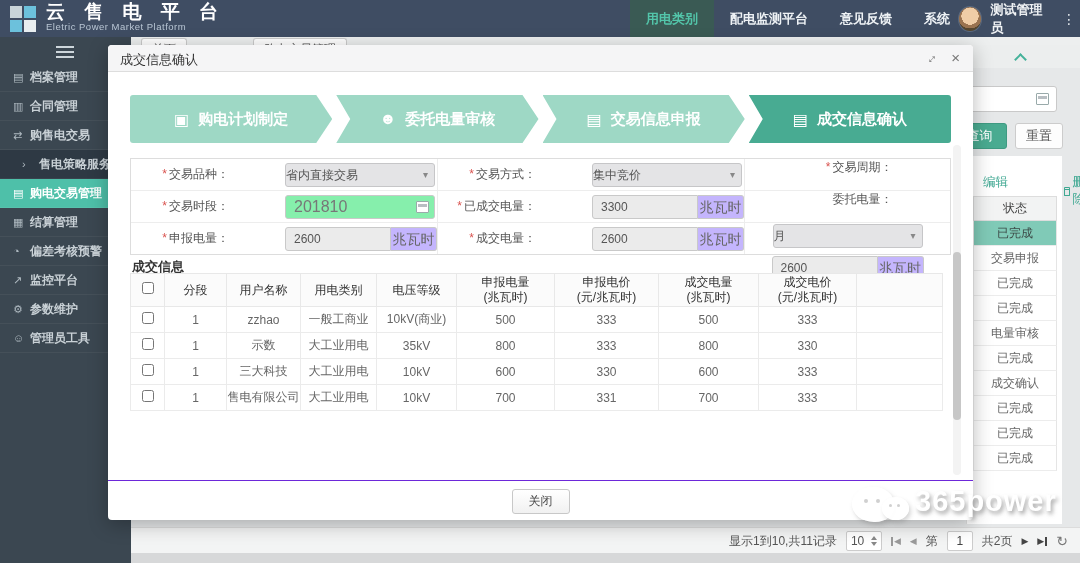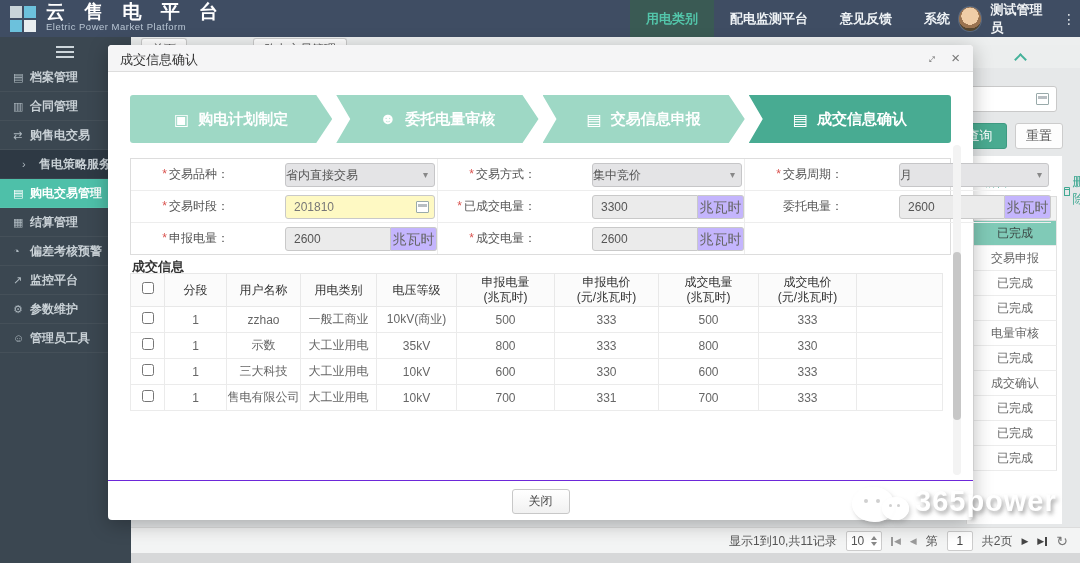--- a/index.html
+++ b/index.html
@@ -75,27 +75,27 @@
 
   .stepper { position:absolute; left:22px; top:50px; width:821px; height:48px; display:flex; }
   .step { flex:1; margin-right:4px; background:#9ed8c5; color:#fff; display:flex; align-items:center; justify-content:center; gap:9px; font-size:15px; font-weight:bold; clip-path:polygon(0 0,calc(100% - 16px) 0,100% 50%,calc(100% - 16px) 100%,0 100%,14px 50%); cursor:pointer; }
   .step.first { clip-path:polygon(0 0,calc(100% - 16px) 0,100% 50%,calc(100% - 16px) 100%,0 100%); border-radius:3px 0 0 3px; }
   .step.last { margin-right:0; clip-path:polygon(0 0,100% 0,100% 100%,0 100%,14px 50%); border-radius:0 3px 3px 0; }
   .step.active { background:#48ab92; }
   .step .sic { font-size:16px; font-weight:normal; }
 
   .formbox { position:absolute; left:22px; top:113px; width:821px; height:97px; border:1px solid #ddd; background:#fff; display:grid; grid-template-columns:1fr 1fr 1fr; grid-template-rows:32px 32px 31px; }
   .fcell { display:flex; align-items:center; border-right:1px solid #ededed; border-bottom:1px solid #ededed;gap:48px; }
-  .fcell.colend { border-right:none; }
+  .fcell.colend { border-right:none;flex-direction:column; }
   .fcell.rowend { border-bottom:none; }
   .flabel { width:98px; text-align:right; font-size:12px; color:#555; margin-right:8px; white-space:nowrap; }
   .fstar { color:#d9534f; font-size:12px; margin-right:2px; }
   .sel { position:relative; width:150px; height:24px; background:#e4e4e6; border:1px solid #c6c6c8; border-radius:3px; font-size:12px; color:#555; line-height:22px; padding:0 18px 0 0; cursor:pointer; }
   .sel .caret { position:absolute; right:6px; top:0; color:#888; font-size:10px; }
-  .datebox { position:relative; width:150px; height:24px; background:#fef9c3; border:1px solid #c9c9c9; border-radius:3px; font-size:12px; color:#777; line-height:22px; padding:0 22px 0 8px; }
+  .datebox { position:relative; width:150px; height:24px; background:#86efac; border:1px solid #c9c9c9; border-radius:3px; font-size:16px; color:#777; line-height:22px; padding:0 22px 0 8px; }
   .datebox .cal { top:5px; right:5px; }
   .unitbox { display:flex;align-items:flex-end; }
   .unit-input { width:106px; height:24px; background:#ebebeb; border:1px solid #c9c9c9; border-radius:3px 0 0 3px; font-size:12px; color:#555; line-height:22px; padding:0 8px; }
   .unit-addon { width:46px; height:24px; background:#c4b5fd; border:1px solid #c9c9c9; border-left:none; border-radius:0 3px 3px 0; font-size:14px; color:#666; line-height:22px; text-align:center; }
 
   .sec-title { position:absolute; left:24px; top:213px; font-size:13px; font-weight:bold; color:#333; }
   .dtable { position:absolute; left:22px; top:228px; width:812px; border-collapse:collapse; table-layout:fixed; }
   .dtable th { height:33px; background:#fbfbfb; border:1px solid #e8e8e8; font-size:12px; font-weight:normal; color:#333; text-align:center; white-space:pre-line; line-height:1.25; }
   .dtable td { height:26px; border:1px solid #ebebeb; font-size:12px; color:#666; text-align:center; }
   .dtable input[type=checkbox] { width:12px; height:12px; cursor:pointer; }

